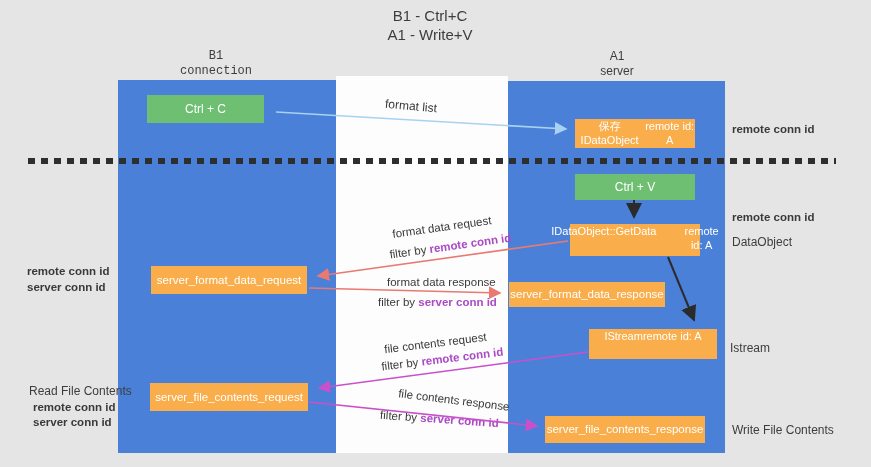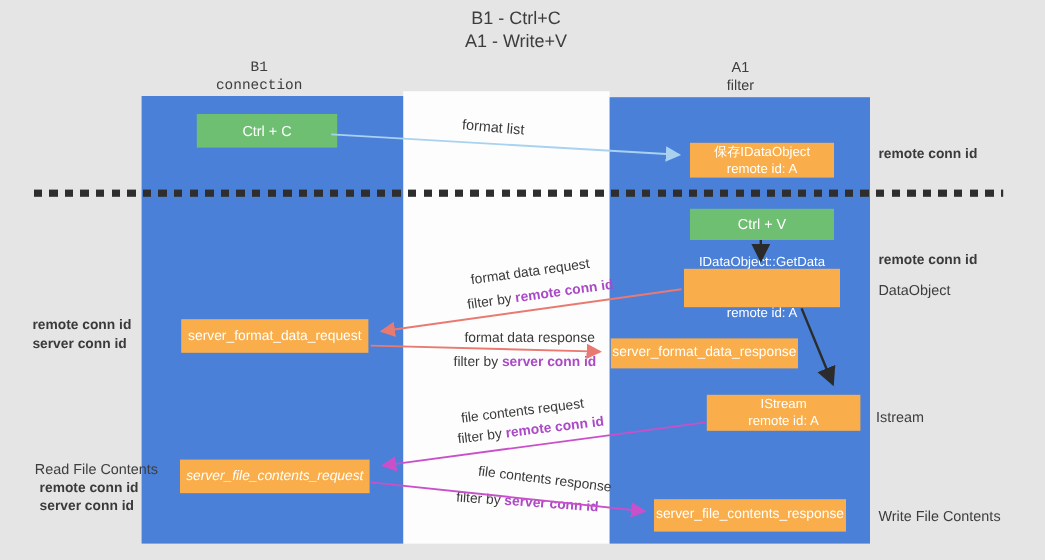--- a/index.html
+++ b/index.html
@@ -12,29 +12,29 @@
   .title{position:absolute;left:330px;top:6px;width:200px;text-align:center;font-size:15px;line-height:19px;color:#3d3d3d;}
   .lane-header{position:absolute;top:49px;width:120px;text-align:center;font-size:12px;line-height:15px;color:#3d3d3d;}
   .hdr-left{left:156px;font-family:Liberation Mono, monospace;}
   .hdr-right{left:557px;}
   .dashed-sep{position:absolute;left:28px;top:158px;width:808px;height:6px;
     background:repeating-linear-gradient(90deg,#2e2e2e 0 7px,transparent 7px 13px);}
   .node{position:absolute;color:#ffffff;text-align:center;}
   .green{background:#6fbf73;}
   .orange{background:#f9ae4b;}
   .one-line{font-size:11.5px;}
-  .two-line{font-size:11px;line-height:14px;display:flex;flex-direction:column;justify-content:center;}
-  .n-ctrlc{left:164px;top:95px;width:117px;height:28px;line-height:28px;font-size:12px;}
+  .two-line{font-size:11px;line-height:14px;display:flex;flex-direction:row;justify-content:center;}
+  .n-ctrlc{left:147px;top:95px;width:117px;height:28px;line-height:28px;font-size:12px;}
   .n-ctrlv{left:575px;top:174px;width:120px;height:26px;line-height:26px;font-size:12px;}
   .n-save{left:575px;top:119px;width:120px;height:29px;}
   .n-getdata{left:570px;top:224px;width:130px;height:32px;gap:28px;}
   .n-istream{left:589px;top:329px;width:128px;height:30px;}
   .n-req1{left:151px;top:266px;width:156px;height:28px;line-height:28px;}
   .n-resp1{left:509px;top:282px;width:156px;height:25px;line-height:25px;}
-  .n-req2{left:150px;top:383px;width:158px;height:28px;line-height:28px;font-style:italic;}
+  .n-req2{left:150px;top:383px;width:158px;height:28px;line-height:28px;}
   .n-resp2{left:545px;top:416px;width:160px;height:27px;line-height:27px;}
   .ann{position:absolute;font-size:11.5px;color:#3a3a3a;white-space:nowrap;}
   .purple{color:#ab4ac6;font-weight:bold;}
   .greenlbl{color:#55aa55;font-weight:bold;}
   .side{position:absolute;font-size:11.5px;color:#3a3a3a;white-space:nowrap;}
   .blk{color:#3d3d3d;font-size:12px;}
   svg.arrows{position:absolute;left:0;top:0;width:871px;height:467px;pointer-events:none;}
 </style>
 </head>
 <body>
@@ -47,21 +47,21 @@
     <div>B1 - Ctrl+C</div>
     <div>A1 - Write+V</div>
   </div>
 
   <div class="lane-header hdr-left">
     <div>B1</div>
     <div>connection</div>
   </div>
   <div class="lane-header hdr-right">
     <div>A1</div>
-    <div>filter</div>
+    <div>server</div>
   </div>
 
   <div class="lane lane-left"></div>
   <div class="lane lane-right"></div>
 
   <div class="dashed-sep"></div>
 
   <div class="node green n-ctrlc">Ctrl + C</div>
 
   <div class="node orange two-line n-save">

